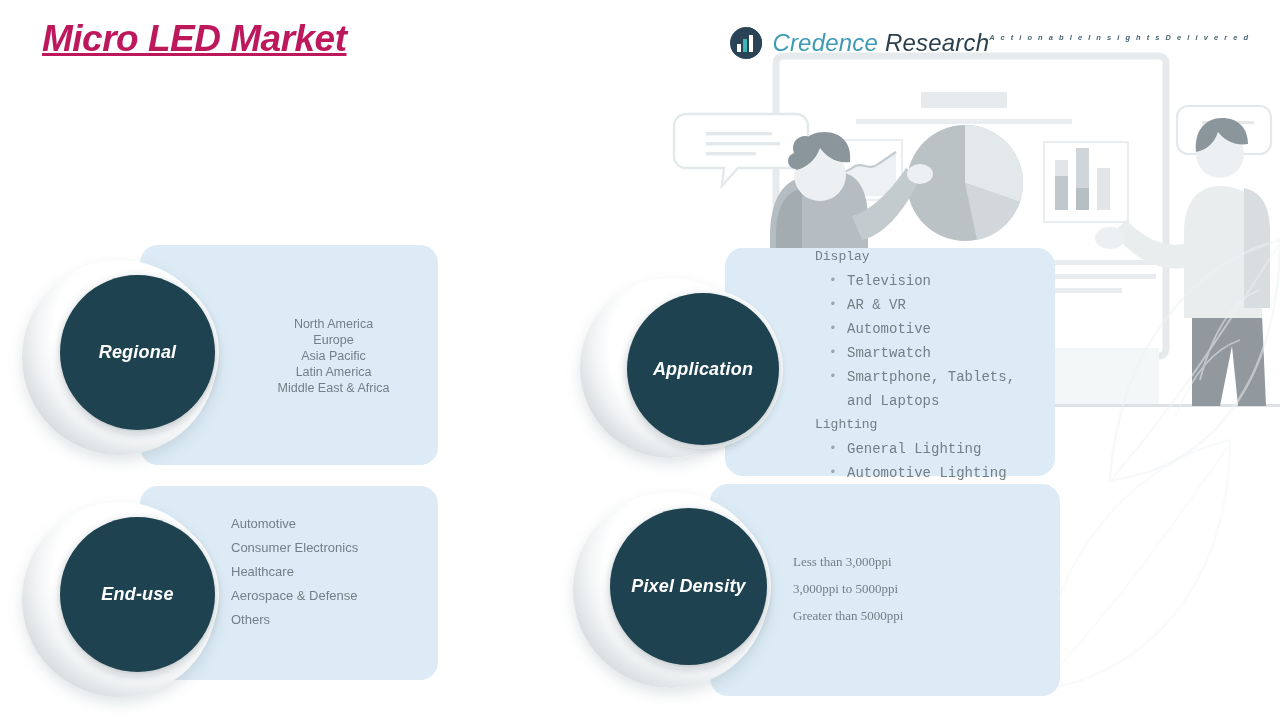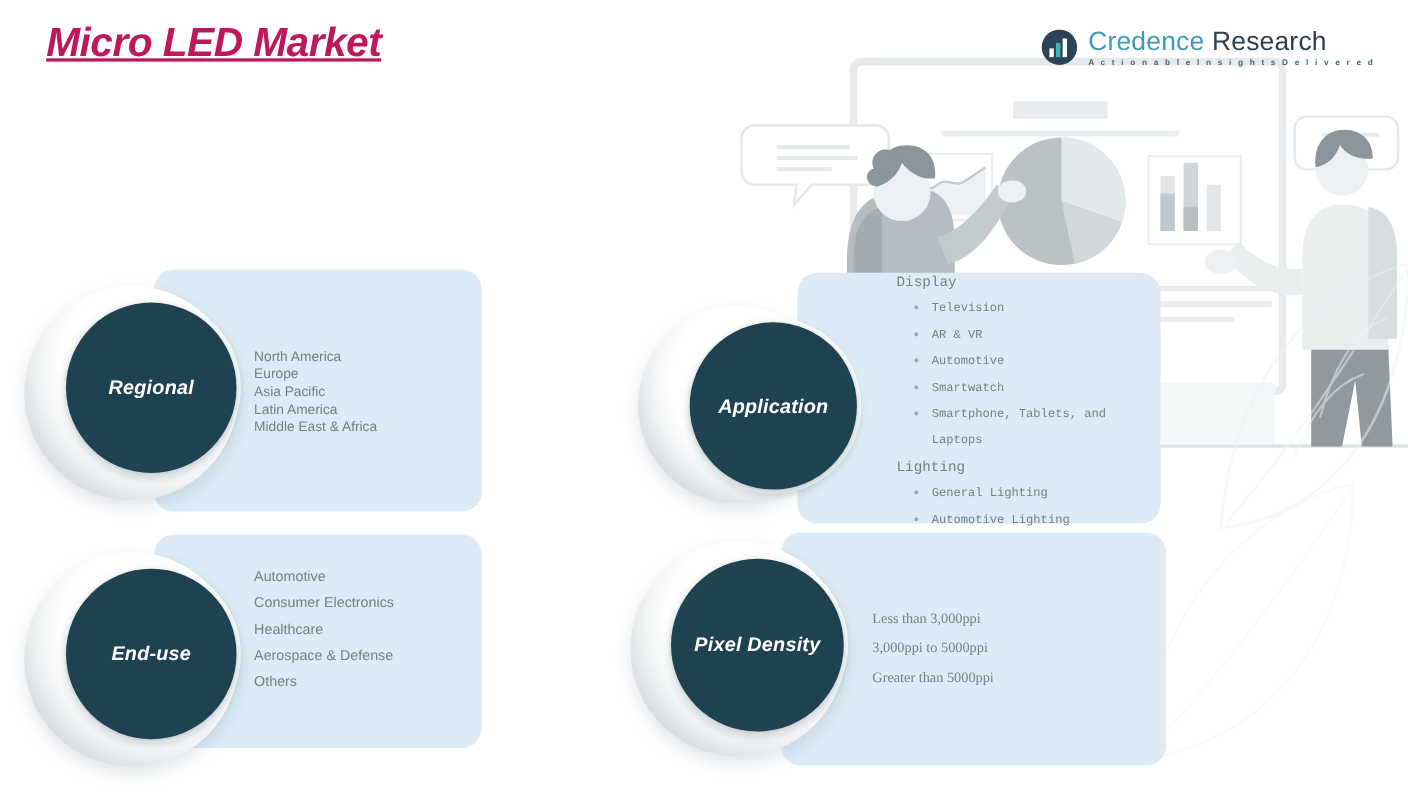--- a/index.html
+++ b/index.html
@@ -62,21 +62,21 @@
   }
   #page-subtitle span { display: block; }
 
   
   #logo {
     position: absolute;
     right: 30px; top: 26px;
     display: flex; align-items: center; gap: 9px;
   }
   #logo-mark { width: 34px; height: 34px; flex: 0 0 34px; }
-  #logo-text { display: flex; flex-direction: column; line-height: 1; }
+  #logo-text { display: flex; flex-direction: row; line-height: 1; font-style: italic; }
   #logo-name {
     font-size: 24px; letter-spacing: 0.2px; white-space: nowrap;
   }
   #logo-name .c1 { color: #3d9bb5; }
   #logo-name .c2 { color: #2b3f4e; }
   #logo-tagline {
     margin-top: 3px;
     font-size: 7.5px;
     letter-spacing: 2.0px;
     color: #4a6472;
@@ -121,21 +121,21 @@
     position: absolute;
     color: #737f86;
     font-size: 13px;
   }
   .plain-list .list-line {
     display: block;
     white-space: nowrap;
   }
 
   
-  #regional-list .list-line { line-height: 16px; font-size: 12.5px; }
+  #regional-list .list-line { line-height: 16px; font-size: 12.5px; text-align: center; }
   
   #enduse-list .list-line { line-height: 24px; font-size: 13px; }
   
   #pixel-list .list-line { line-height: 27px; font-size: 13px; }
 
   
   .group-head {
     display: block;
     font-size: 13px;
     color: #737f86;
@@ -147,21 +147,21 @@
     line-height: 24px;
   }
   .bullet-dot {
     flex: 0 0 32px;
     color: #9aa6ad;
     font-size: 13px;
     text-align: left;
     padding-left: 14px;
   }
   .bullet-text {
-    font-size: 11px;
+    font-size: 14px;
     color: #737f86;
     max-width: 190px;
   }
 </style>
 </head>
 <body>
 
 <div id="slide">
 
   <svg id="illustration" viewBox="0 0 608 372" xmlns="http://www.w3.org/2000/svg">

